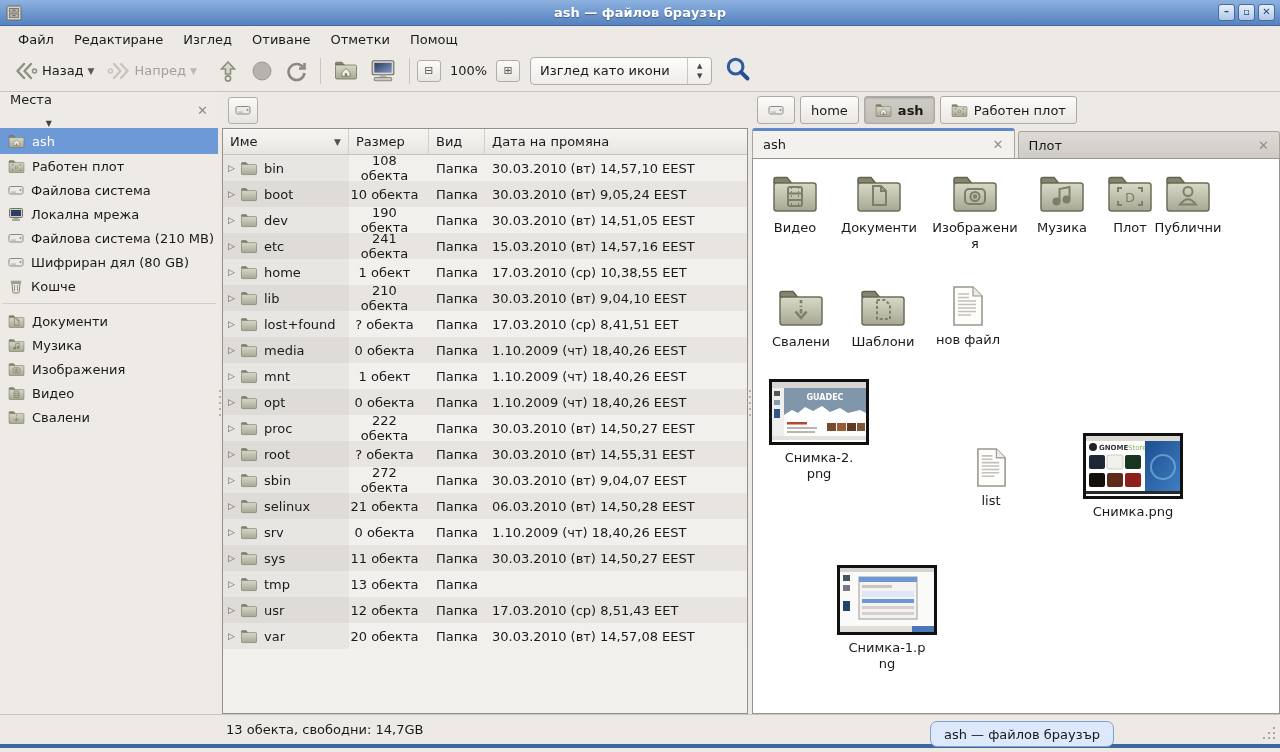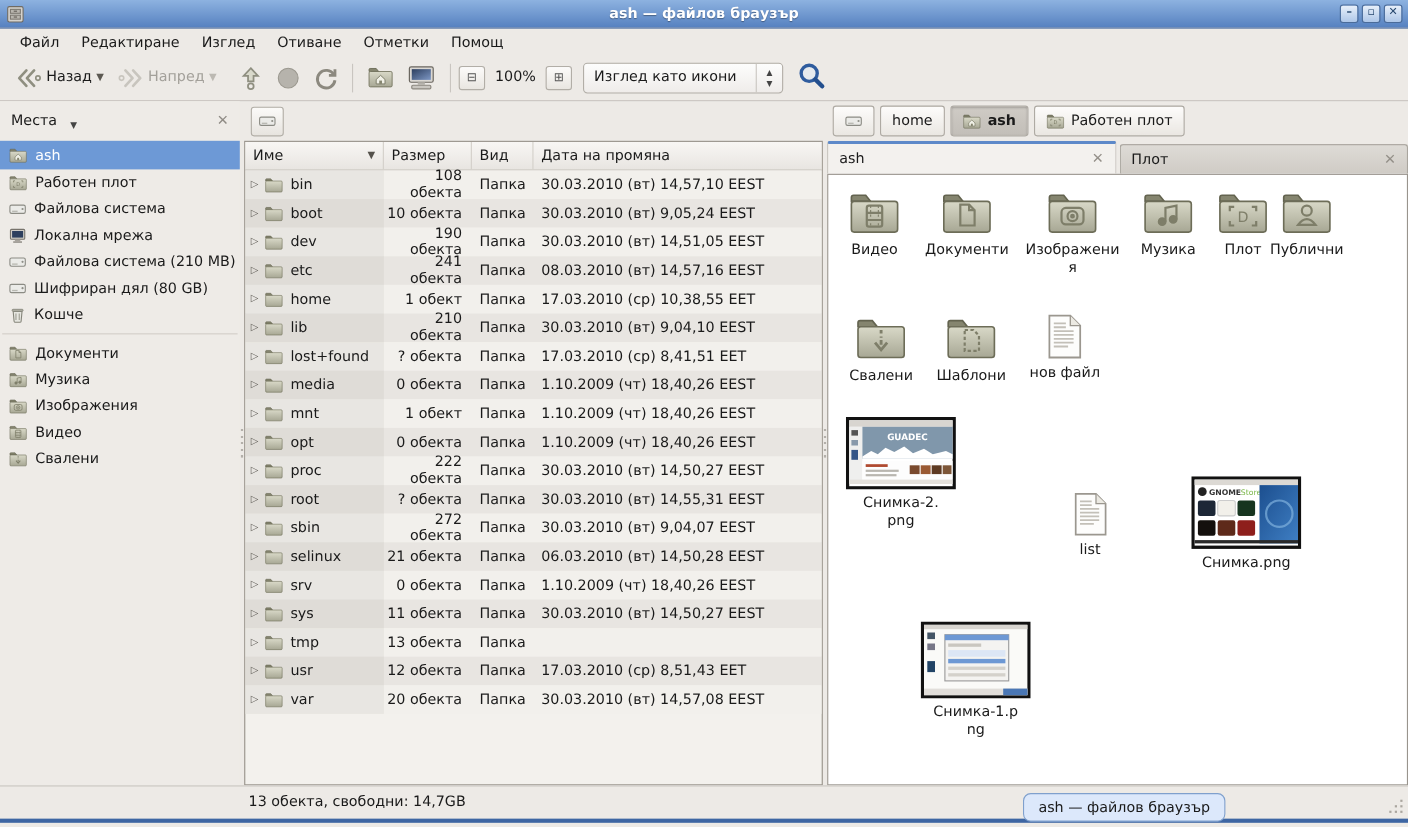--- a/index.html
+++ b/index.html
@@ -31,21 +31,21 @@
   .zoom-label { padding:0 9px; }
   .viewcombo { height:28px; margin-left:10px; border:1px solid #b2aea7; border-radius:4px; background:linear-gradient(#fdfdfc,#efecea); display:flex; align-items:center; padding-left:9px; width:182px;justify-content:flex-end; }
   .viewcombo .spin { margin-left:auto; border-left:1px solid #c9c5c0; height:100%; width:24px; display:flex; flex-direction:column; align-items:center; justify-content:center; gap:2px; font-size:7px; color:#444; }
   .searchbtn { margin-left:10px; padding:3px; }
 
   
   .main { flex:1 1 auto; display:flex; min-height:0; }
 
   .sidebar { width:218px; background:#eeebe7; display:flex; flex-direction:column; flex:0 0 auto; }
   .sidebar-header { height:36px; display:flex; align-items:center; padding:0 10px; }
-  .sidebar-combo { display:flex; align-items:flex-end; gap:12px; }
+  .sidebar-combo { display:flex; align-items:flex-end; gap:12px;flex-direction:column; }
   .sidebar-close { margin-left:auto; color:#8f8b85; font-weight:bold; font-size:13px; }
   .side-item { height:24px; display:flex; align-items:center; gap:7px; padding-left:8px; }
   .side-item.selected { background:#6d99d6; color:#fff; height:26px; }
   .side-sep { height:1px; background:#d2cec8; margin:5px 2px; }
 
   .vsplit { width:4px; display:flex; align-items:center; justify-content:center; flex:0 0 auto; }
   .vsplit i { width:2px; height:26px; background:repeating-linear-gradient(#b3afa9 0 2px, transparent 2px 6px); }
 
   
   .middlepane { width:526px; display:flex; flex-direction:column; flex:0 0 auto; }
@@ -56,21 +56,21 @@
   .th { display:flex; align-items:center; padding:0 7px; border-right:1px solid #d3cfc9; }
   .th-name { width:126px; } .th-size { width:80px; } .th-type { width:56px; } .th-date { flex:1; border-right:none; }
   .th-name .sort { margin-left:auto; font-size:9px; color:#55524c; }
   .tree-rows { flex:1 1 auto; }
   .trow { display:flex; height:26px; align-items:center; }
   .trow:nth-of-type(odd)  { background:#f2f0ec; }
   .trow:nth-of-type(even) { background:#e8e5e1; }
   .c-name { width:126px; height:100%; display:flex; align-items:center; background:rgba(60,50,30,.05); padding-left:5px; }
   .expander { font-size:9px; color:#5f5c56; width:12px; }
   .c-name svg { margin-right:6px; }
-  .c-size { width:80px; text-align:right; padding-right:9px; }
+  .c-size { width:80px; text-align:center; padding-right:9px; }
   .c-type { width:56px; padding-left:7px; }
   .c-date { flex:1; padding-left:7px; }
 
   
   .rightpane { flex:1 1 auto; display:flex; flex-direction:column; min-width:0; }
   .pathbar { height:36px; display:flex; align-items:center; gap:5px; padding-left:5px; flex:0 0 auto; }
   .crumb { height:28px; display:flex; align-items:center; gap:6px; padding:0 10px; border:1px solid #aeaaa3; border-radius:3px; background:linear-gradient(#fdfcfb,#eae7e2); }
   .crumb.active { background:linear-gradient(#cfcbc5,#c2beb8); font-weight:bold; box-shadow:inset 0 1px 2px rgba(0,0,0,.25); }
   .tabbar { height:30px; display:flex; align-items:flex-end; gap:3px; flex:0 0 auto; }
   .tab { flex:1; height:27px; display:flex; align-items:center; padding:0 10px; border:1px solid #a9a59e; border-bottom:none; border-radius:3px 3px 0 0; background:linear-gradient(#dedbd6,#cfcbc5); min-width:0; }
@@ -490,21 +490,21 @@
             <div class="trow">
               <div class="c-name">
                 <span class="expander">▷</span>
                 <svg width="18" height="15">
                   <use href="#sym-folder"></use>
                 </svg>
                 <span>etc</span>
               </div>
               <div class="c-size">241 обекта</div>
               <div class="c-type">Папка</div>
-              <div class="c-date">08.03.2010 (вт) 14,57,16 EEST</div>
+              <div class="c-date">15.03.2010 (вт) 14,57,16 EEST</div>
             </div>
 
             <div class="trow">
               <div class="c-name">
                 <span class="expander">▷</span>
                 <svg width="18" height="15">
                   <use href="#sym-folder"></use>
                 </svg>
                 <span>home</span>
               </div>

